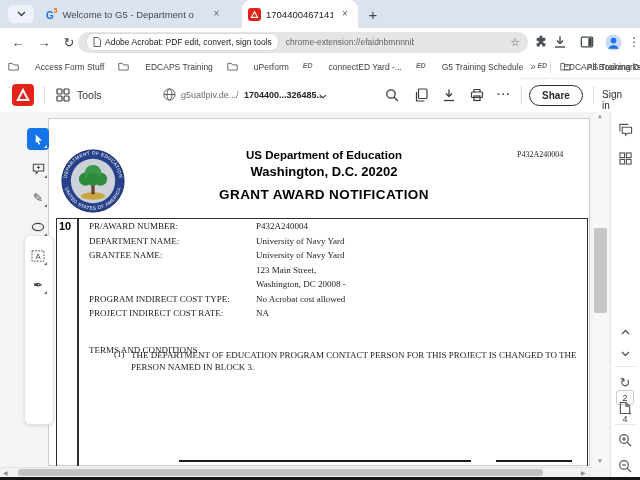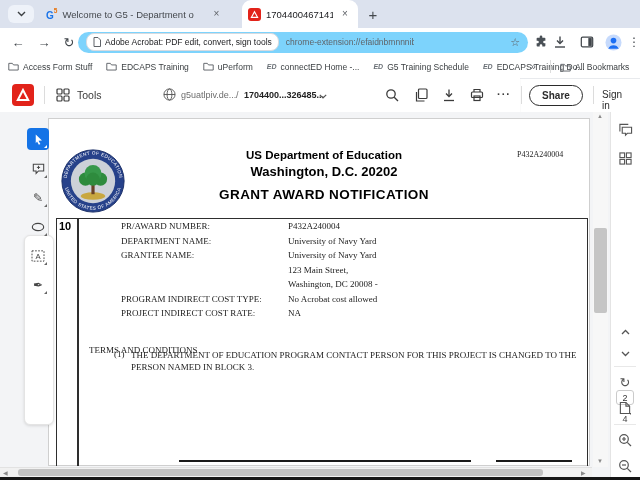--- a/index.html
+++ b/index.html
@@ -12,29 +12,29 @@
     display:flex;align-items:center;justify-content:center;}
   .tab{top:0;height:28px;display:flex;align-items:center;padding:0 6px;box-sizing:border-box;}
   .tab-title{font-size:9.5px;color:#45494e;white-space:nowrap;overflow:hidden;margin:0 5px;flex:1;}
   .tab.active{background:#fff;border-radius:9px 9px 0 0;}
   .tab-close{width:14px;height:14px;border-radius:7px;font-size:10px;line-height:14px;text-align:center;color:#5f6368;flex:none;}
   .favpdf{width:13px;height:13px;border-radius:3px;background:#e2231a;display:flex;align-items:center;justify-content:center;flex:none;}
   .newtab{font-size:15px;color:#44484d;}
   
   .toolbar{left:0;top:28px;width:640px;height:28px;background:#fff;}
   .navbtn{font-size:13px;color:#41464b;}
-  .omnibox{left:78px;top:31.5px;width:450px;height:21px;border-radius:11px;background:#7dd3fc;
+  .omnibox{left:78px;top:31.5px;width:450px;height:21px;border-radius:11px;background:#e5e5e5;
     display:flex;align-items:center;padding:0 8px;box-sizing:border-box;}
   .chip{height:16px;border-radius:8px;background:#fff;border:1px solid #d7dbe0;display:flex;align-items:center;
     padding:0 6px;font-size:8.5px;color:#202124;white-space:nowrap;flex:none;}
   .url{font-size:8.5px;color:#5f6368;white-space:nowrap;overflow:hidden;width:128px;margin-left:7px;}
   .star{margin-left:auto;font-size:11px;color:#5f6368;}
   
   .bookmarks{left:0;top:56px;width:640px;height:22px;background:#fff;border-bottom:1px solid #e8eaed;}
-  .bm{display:flex;align-items:center;gap:4px;font-size:8.5px;color:#3c4043;white-space:nowrap;}
+  .bm{display:flex;gap:16px;font-size:8.5px;color:#3c4043;white-space:nowrap;}
   .edbadge{font-size:7px;font-weight:bold;font-style:italic;color:#6a7076;}
   
   .acrobar{left:0;top:78px;width:520px;height:34px;background:#fff;border-bottom:7px solid #8b5cf6;
     box-shadow:0 1px 2px rgba(0,0,0,.05);}
   .vsep{width:1px;background:#dcdcdc;}
   .toolslbl{font-size:10.5px;color:#3b3b3b;}
   .bc-site{font-size:9px;color:#6d6d6d;}
   .bc-file{font-size:9px;font-weight:bold;color:#222;}
   .sharebtn{width:54px;height:21px;border:1.5px solid #2b2b2b;border-radius:12px;display:flex;align-items:center;
     justify-content:center;font-size:10px;font-weight:bold;color:#2b2b2b;box-sizing:border-box;background:#fff;}
@@ -162,21 +162,21 @@
         <span>EDCAPS Training</span>
       </span>
       <span class="bm">
         <svg width="11" height="9" viewBox="0 0 14 11">
             <path d="M1 1.5h4.5l1.5 2H13v6.5H1z" fill="none" stroke="#5f6368" stroke-width="1.2"></path>
           </svg>
         <span>uPerform</span>
       </span>
       <span class="bm">
         <span class="edbadge">ED</span>
-        <span>connectED Home -...</span>
+        <span>connectED Yard -...</span>
       </span>
       <span class="bm">
         <span class="edbadge">ED</span>
         <span>G5 Training Schedule</span>
       </span>
       <span class="bm">
         <span class="edbadge">ED</span>
         <span>EDCAPS Training Do...</span>
       </span>
     </div>
@@ -297,21 +297,21 @@
 
       <div class="ab hdr" style="left:115px;top:30px;width:320px;font-size:11.5px;">US Department of Education</div>
       <div class="ab hdr" style="left:115px;top:45px;width:320px;font-size:13px;">Washington, D.C. 20202</div>
       <div class="ab serif" style="left:468px;top:31px;font-size:8px;">P432A240004</div>
       <div class="ab hdr" style="left:115px;top:68px;width:320px;font-size:13.5px;letter-spacing:0.4px;">GRANT AWARD NOTIFICATION</div>
 
       <div class="ab box"></div>
       <div class="ab boxdiv"></div>
       <div class="ab" style="left:10px;top:101px;font-size:11px;font-weight:bold;color:#000;">10</div>
 
-      <div class="ab serif" style="left:40px;top:102px;width:480px;margin-left:32px;">
+      <div class="ab serif" style="left:40px;top:102px;width:480px;">
         <div class="frow">
             <span class="flabel">PR/AWARD NUMBER:</span>
             <span class="fvalue">P432A240004</span>
           </div>
         <div class="frow">
             <span class="flabel">DEPARTMENT NAME:</span>
             <span class="fvalue">University of Navy Yard</span>
           </div>
         <div class="frow">
             <span class="flabel">GRANTEE NAME:</span>

